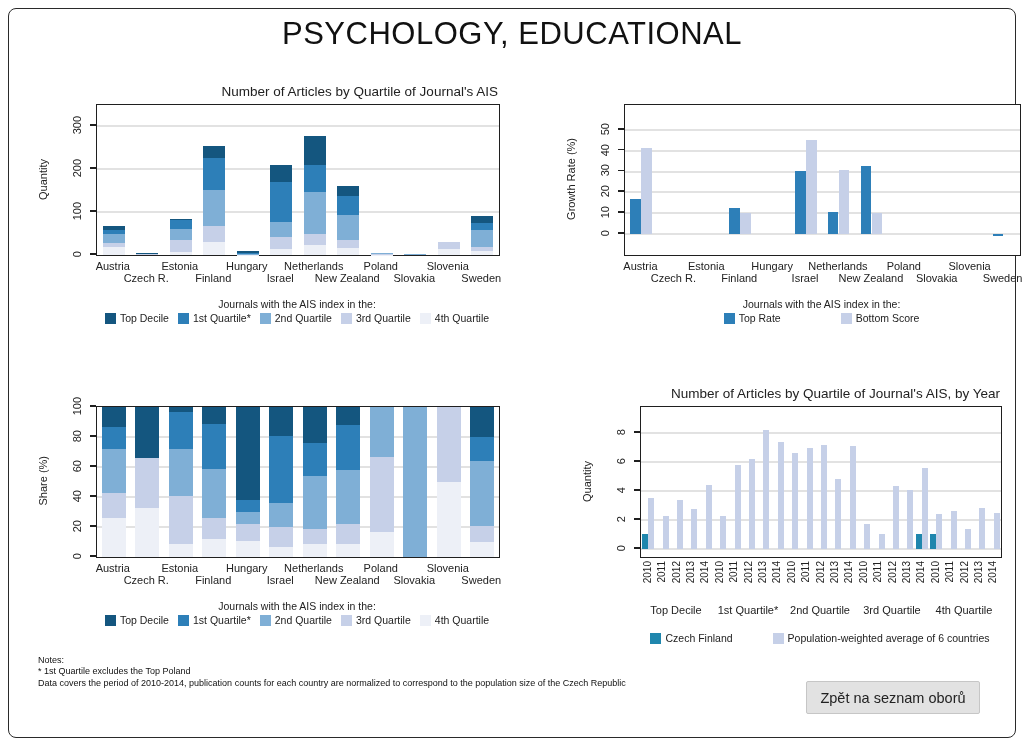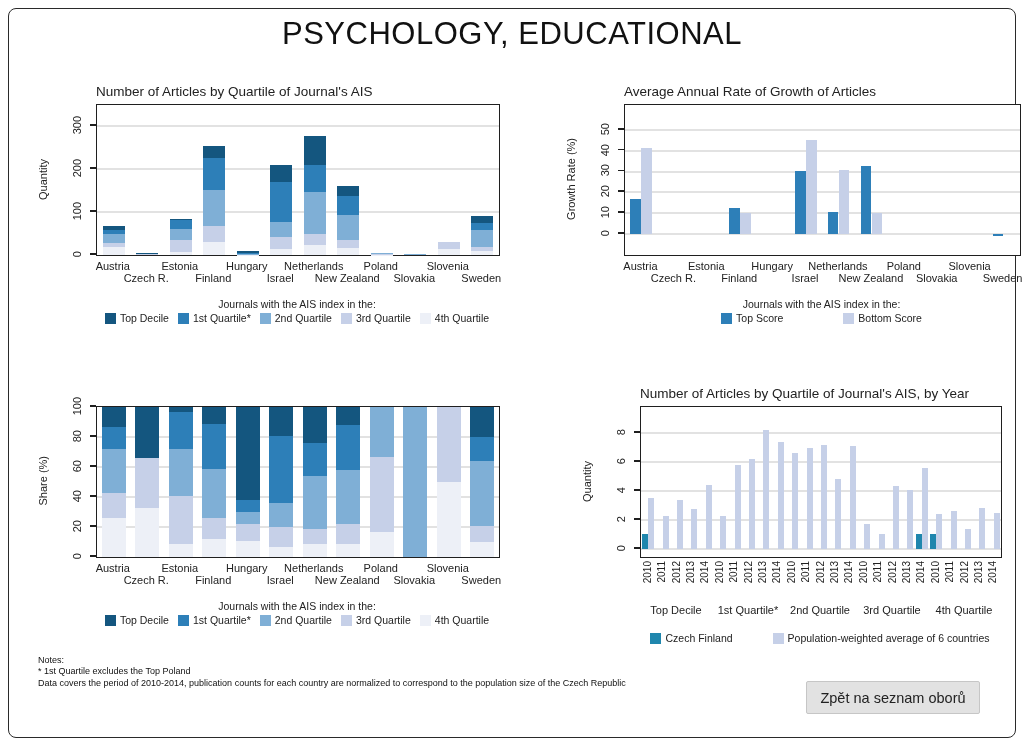--- a/index.html
+++ b/index.html
@@ -1,20 +1,20 @@
 <!DOCTYPE html>
 <html><head>
 <meta charset="utf-8">
 <style>
   html,body{margin:0;padding:0;background:#fff;}
   body{width:1024px;height:746px;position:relative;font-family:"Liberation Sans",sans-serif;color:#1a1a1a;overflow:hidden;}
   .frame{position:absolute;left:8px;top:8px;right:8px;bottom:8px;border:1.5px solid #2a2a2a;border-radius:8px;}
   .page-title{position:absolute;left:0;top:16px;width:1024px;text-align:center;font-size:31px;letter-spacing:.5px;color:#111;}
   .panel{position:absolute;}
-  .chart-title{position:absolute;text-align:left;font-size:13.5px;color:#222;white-space:nowrap;}
+  .chart-title{position:absolute;text-align:right;font-size:13.5px;color:#222;white-space:nowrap;}
   .plot{position:absolute;border:1.5px solid #1f1f1f;background:#fff;}
   .gridline{position:absolute;left:0;width:100%;height:2px;background:#e2e2e2;}
   .bar{position:absolute;}
   .ytickwrap{position:absolute;display:flex;align-items:center;justify-content:center;}
   .vtext{writing-mode:vertical-rl;transform:rotate(180deg);font-size:11px;color:#222;white-space:nowrap;}
   .tickmark{position:absolute;background:#1f1f1f;}
   .ylab{position:absolute;display:flex;align-items:center;justify-content:center;}
   .ylab .vtext{font-size:11px;}
   .xlab{position:absolute;font-size:11px;color:#222;text-align:center;white-space:nowrap;}
   .yearlab{position:absolute;display:flex;align-items:flex-start;justify-content:center;}
@@ -138,21 +138,20 @@
         <div class="legend-sq" style="background: rgb(198, 208, 232);"></div>
         <div>3rd Quartile</div>
       </div>
       <div class="legend-item">
         <div class="legend-sq" style="background: rgb(237, 240, 247);"></div>
         <div>4th Quartile</div>
       </div>
     </div>
   </div>
 <div class="panel" id="panel1" style="left:552px;top:84px;width:462px;height:270px;">
-    <div class="chart-title" style="left: 72px; top: 0px; width: 395px;">Average Annual Rate of Growth of Articles</div>
     <div class="ylab" style="left: 10px; top: 20px; width: 18px; height: 150px;">
       <div class="vtext">Growth Rate (%)</div>
     </div>
     <div class="plot" style="left: 72px; top: 20px; width: 395px; height: 150px;">
       <div class="gridline" style="bottom: 20px; background: rgb(226, 226, 226);"></div>
       <div class="gridline" style="bottom: 40.8px; background: rgb(226, 226, 226);"></div>
       <div class="gridline" style="bottom: 61.6px; background: rgb(226, 226, 226);"></div>
       <div class="gridline" style="bottom: 82.4px; background: rgb(226, 226, 226);"></div>
       <div class="gridline" style="bottom: 103.2px; background: rgb(226, 226, 226);"></div>
       <div class="gridline" style="bottom: 124px; background: rgb(226, 226, 226);"></div>
@@ -201,21 +200,21 @@
     <div class="xlab" style="left: 225.958px; top: 176px; width: 120px;">Netherlands</div>
     <div class="xlab" style="left: 258.875px; top: 188px; width: 120px;">New Zealand</div>
     <div class="xlab" style="left: 291.792px; top: 176px; width: 120px;">Poland</div>
     <div class="xlab" style="left: 324.708px; top: 188px; width: 120px;">Slovakia</div>
     <div class="xlab" style="left: 357.625px; top: 176px; width: 120px;">Slovenia</div>
     <div class="xlab" style="left: 390.542px; top: 188px; width: 120px;">Sweden</div>
     <div class="legend-title" style="left: 72px; top: 214px; width: 395px;">Journals with the AIS index in the:</div>
     <div class="legend-row" style="left: 32px; top: 228px; width: 475px; gap: 60px;">
       <div class="legend-item">
         <div class="legend-sq" style="background: rgb(45, 127, 184);"></div>
-        <div>Top Score</div>
+        <div>Top Rate</div>
       </div>
       <div class="legend-item">
         <div class="legend-sq" style="background: rgb(198, 208, 232);"></div>
         <div>Bottom Score</div>
       </div>
     </div>
   </div>
 <div class="panel" id="panel2" style="left:28px;top:386px;width:495px;height:270px;">
     <div class="ylab" style="left: 6px; top: 20px; width: 18px; height: 150px;">
       <div class="vtext">Share (%)</div>

